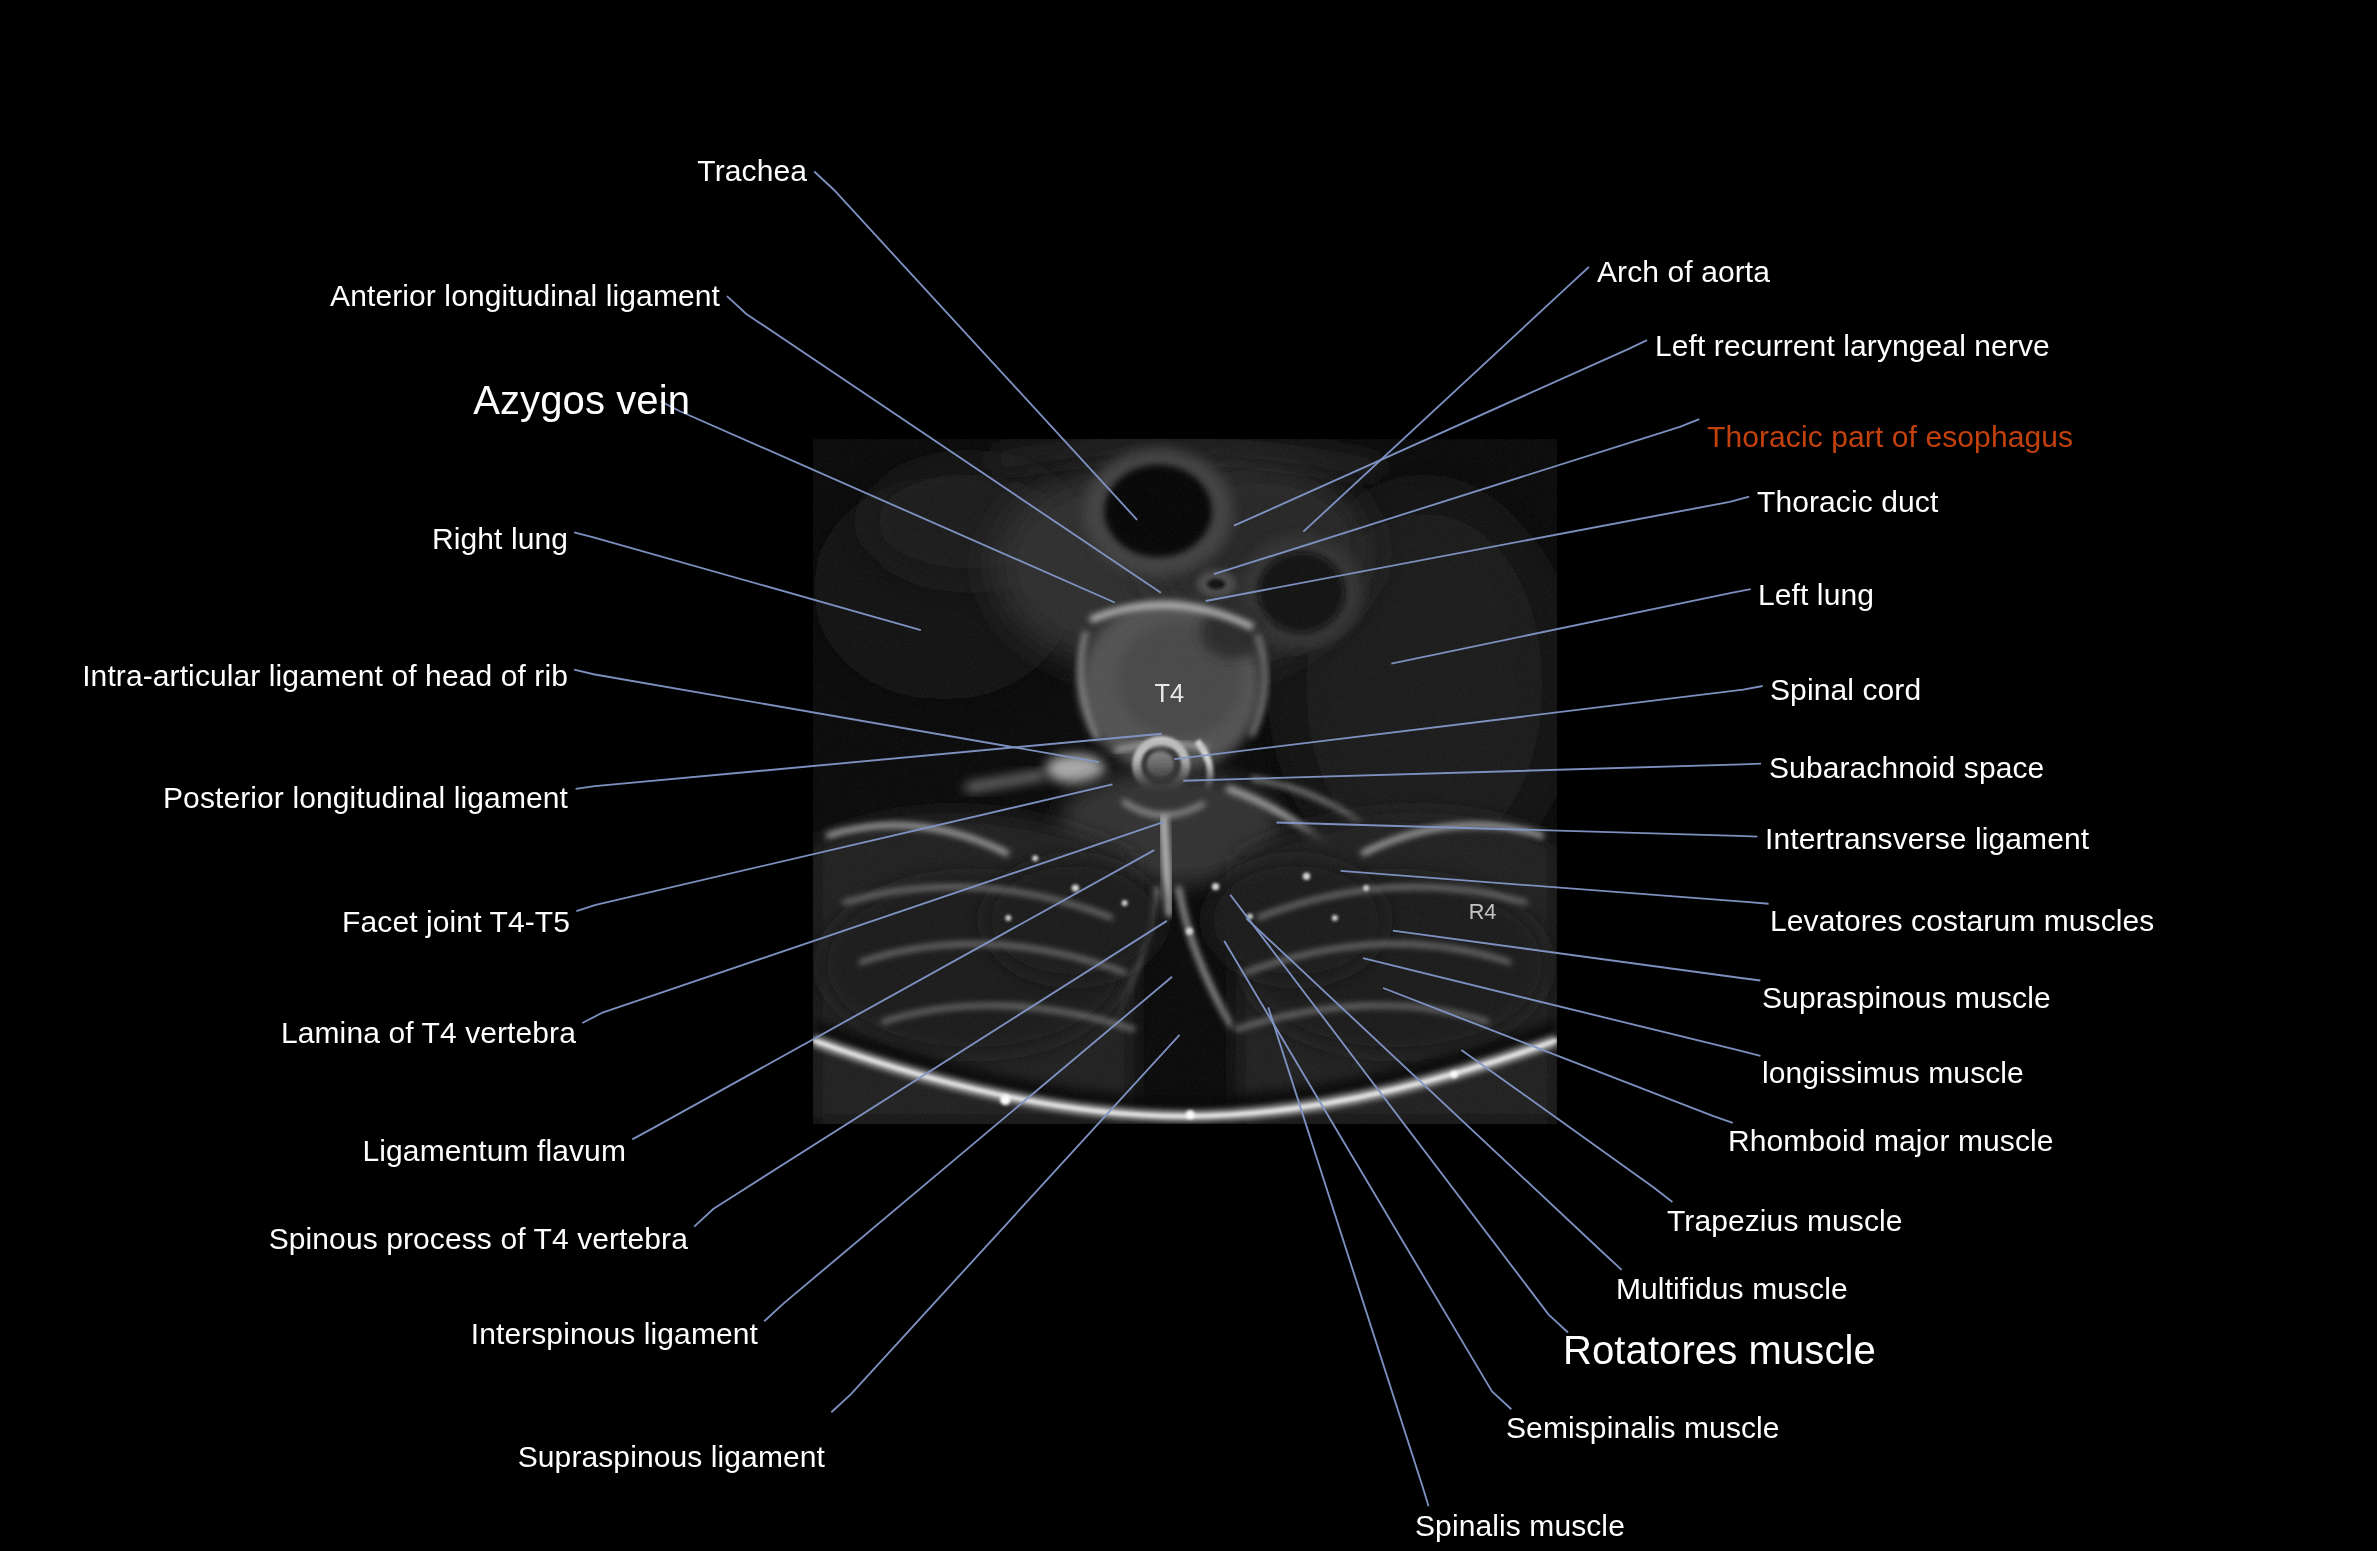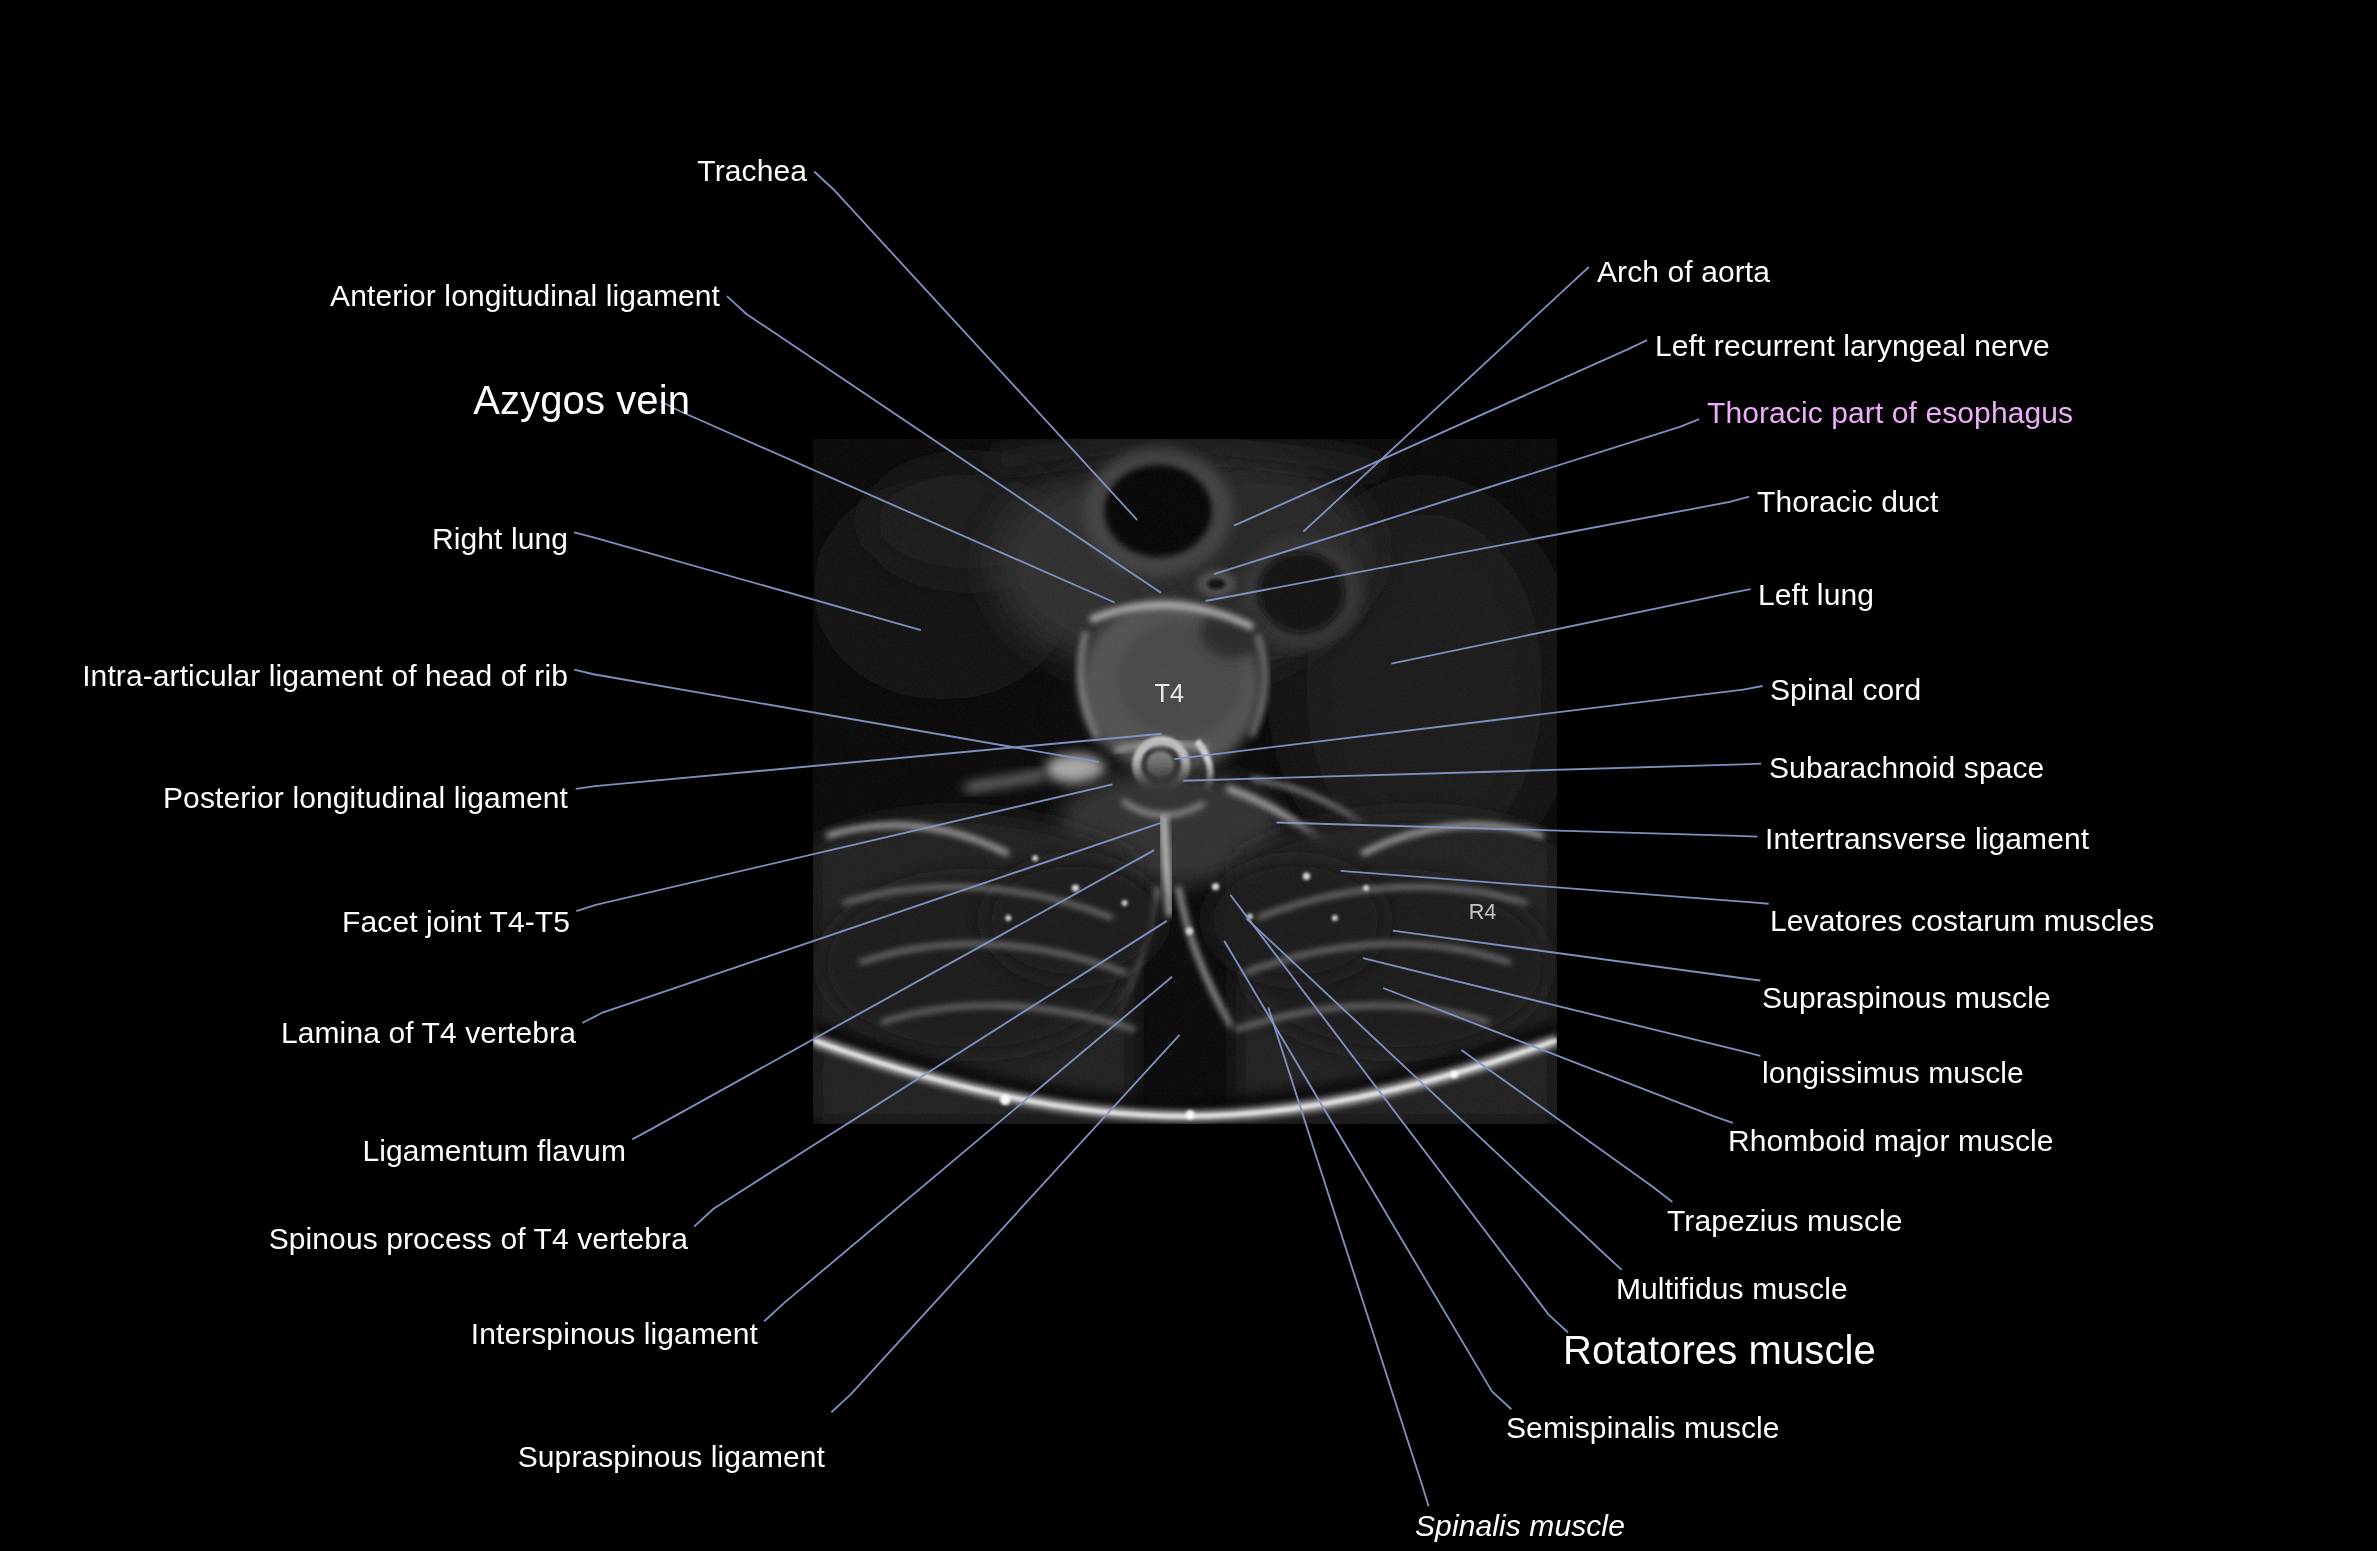--- a/index.html
+++ b/index.html
@@ -6,21 +6,21 @@
   body{width:2377px;height:1551px;position:relative;overflow:hidden;
        font-family:"Liberation Sans", sans-serif;}
   #scene{position:absolute;inset:0;background:#000;}
   #mri-wrap{position:absolute;left:813px;top:439px;width:744px;height:504px;}
   #mri-wrap svg{display:block;}
   #leader-svg{position:absolute;left:0;top:0;pointer-events:none;}
   .anat-label{position:absolute;color:#fff;font-size:30px;line-height:1.1;
               white-space:nowrap;letter-spacing:0.1px;}
   .side-left{transform:translate(-100%,-50%);}
   .side-right{transform:translate(0,-50%);}
-  .side-bottom{transform:translate(0,-50%);font-style:italic;}
+  .side-bottom{transform:translate(0,-50%);}
 </style>
 </head>
 <body>
 
 <div id="scene">
 
   <div id="mri-wrap">
     <svg width="744" height="685" viewBox="0 0 998 918" xmlns="http://www.w3.org/2000/svg">
       <defs>
         <filter id="b2" x="-40%" y="-40%" width="180%" height="180%">
@@ -178,21 +178,21 @@
       <div class="anat-label side-left" style="font-size: 30px; color: rgb(255, 255, 255); left: 568px; top: 675px;">Intra-articular ligament of head of rib</div>
       <div class="anat-label side-left" style="font-size: 30px; color: rgb(255, 255, 255); left: 568px; top: 797px;">Posterior longitudinal ligament</div>
       <div class="anat-label side-left" style="font-size: 30px; color: rgb(255, 255, 255); left: 570px; top: 921px;">Facet joint T4-T5</div>
       <div class="anat-label side-left" style="font-size: 30px; color: rgb(255, 255, 255); left: 576px; top: 1032px;">Lamina of T4 vertebra</div>
       <div class="anat-label side-left" style="font-size: 30px; color: rgb(255, 255, 255); left: 626px; top: 1150px;">Ligamentum flavum</div>
       <div class="anat-label side-left" style="font-size: 30px; color: rgb(255, 255, 255); left: 688px; top: 1238px;">Spinous process of T4 vertebra</div>
       <div class="anat-label side-left" style="font-size: 30px; color: rgb(255, 255, 255); left: 758px; top: 1333px;">Interspinous ligament</div>
       <div class="anat-label side-left" style="font-size: 30px; color: rgb(255, 255, 255); left: 825px; top: 1456px;">Supraspinous ligament</div>
       <div class="anat-label side-right" style="font-size: 30px; color: rgb(255, 255, 255); left: 1597px; top: 271px;">Arch of aorta</div>
       <div class="anat-label side-right" style="font-size: 30px; color: rgb(255, 255, 255); left: 1655px; top: 345px;">Left recurrent laryngeal nerve</div>
-      <div class="anat-label side-right" style="font-size: 30px; color: #f0abfc; left: 1707px; top: 412px; text-align: right;">Thoracic part of esophagus</div>
+      <div class="anat-label side-right" style="font-size: 30px; color: #c2410c; left: 1707px; top: 436px; text-align: right;">Thoracic part of esophagus</div>
       <div class="anat-label side-right" style="font-size: 30px; color: rgb(255, 255, 255); left: 1757px; top: 501px;">Thoracic duct</div>
       <div class="anat-label side-right" style="font-size: 30px; color: rgb(255, 255, 255); left: 1758px; top: 594px;">Left lung</div>
       <div class="anat-label side-right" style="font-size: 30px; color: rgb(255, 255, 255); left: 1770px; top: 689px; text-align: center;">Spinal cord</div>
       <div class="anat-label side-right" style="font-size: 30px; color: rgb(255, 255, 255); left: 1769px; top: 767px;">Subarachnoid space</div>
       <div class="anat-label side-right" style="font-size: 30px; color: rgb(255, 255, 255); left: 1765px; top: 838px;">Intertransverse ligament</div>
       <div class="anat-label side-right" style="font-size: 30px; color: rgb(255, 255, 255); left: 1770px; top: 920px;">Levatores costarum muscles</div>
       <div class="anat-label side-right" style="font-size: 30px; color: rgb(255, 255, 255); left: 1762px; top: 997px;">Supraspinous muscle</div>
       <div class="anat-label side-right" style="font-size: 30px; color: rgb(255, 255, 255); left: 1762px; top: 1072px;">longissimus muscle</div>
       <div class="anat-label side-right" style="font-size: 30px; color: rgb(255, 255, 255); left: 1728px; top: 1140px;">Rhomboid major muscle</div>
       <div class="anat-label side-right" style="font-size: 30px; color: rgb(255, 255, 255); left: 1667px; top: 1220px;">Trapezius muscle</div>

